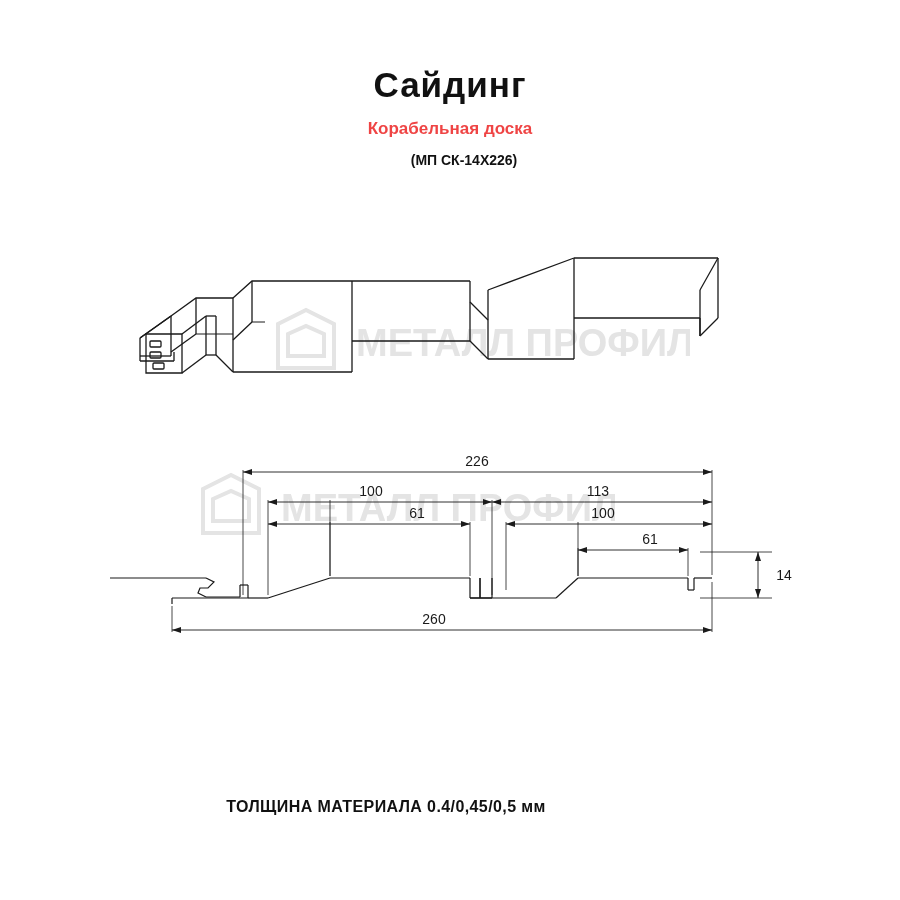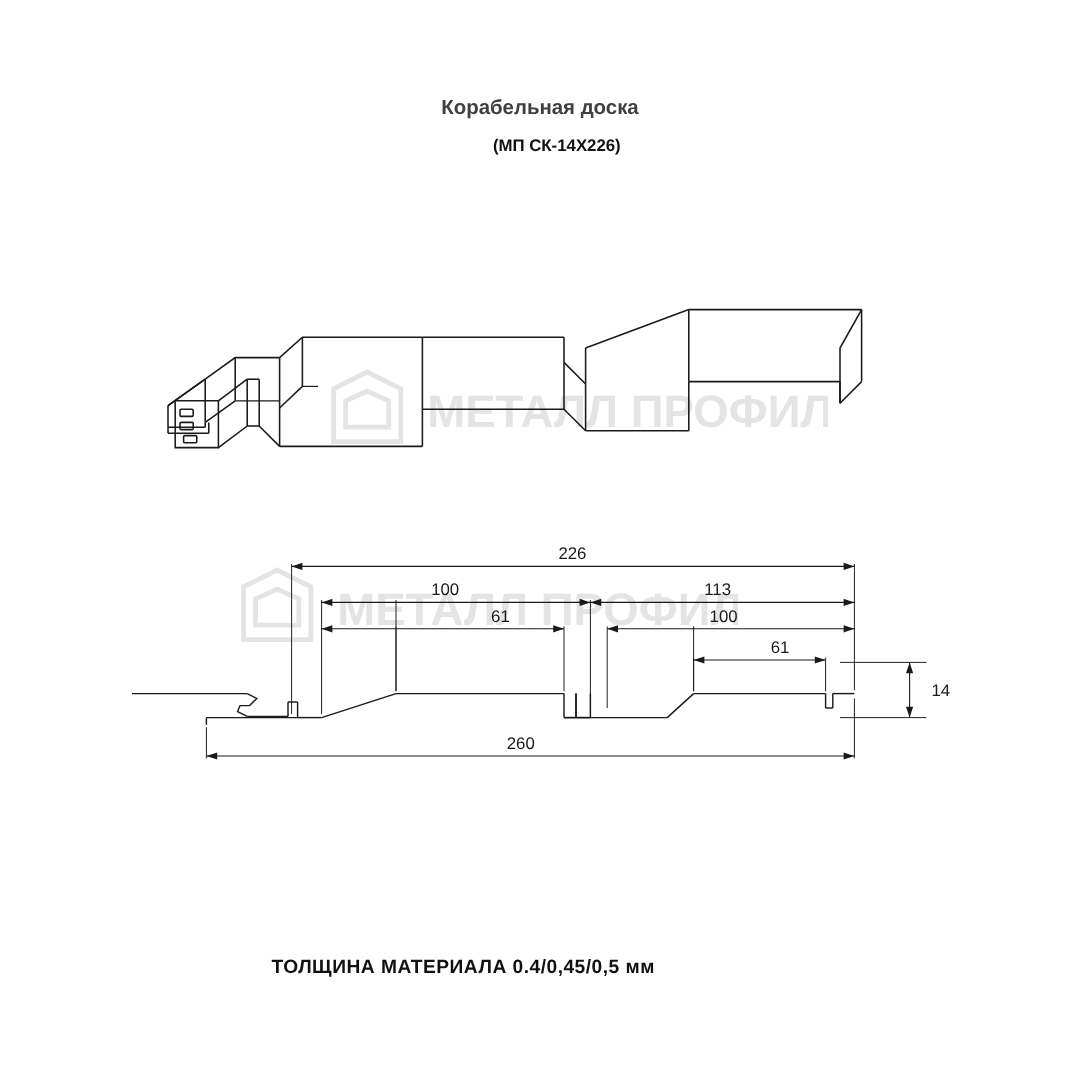--- a/index.html
+++ b/index.html
@@ -34,21 +34,21 @@
     font-size: 35px;
     font-weight: bold;
     letter-spacing: 1px;
     line-height: 1.1;
     color: #111;
   }
   .subtitle {
     font-size: 17px;
     font-weight: bold;
     margin-top: 14px;
-    color: #404040;
+    color: #ef4444;
   }
   .code {
     font-size: 14px;
     font-weight: bold;
     margin-top: 13px;
     color: #111;
     margin-left: 28px;
   }
 
   
@@ -83,20 +83,21 @@
 
   svg { display: block; }
   text { font-family: "Liberation Sans", sans-serif; }
 </style>
 </head>
 <body>
 
 <div class="sheet">
 
   <div class="header">
+    <div class="title">Сайдинг</div>
     <div class="subtitle">Корабельная доска</div>
     <div class="code">(МП СК-14Х226)</div>
   </div>
 
   <div class="watermark" id="wm-top">
     <svg width="420" height="110" viewBox="0 0 420 110">
       <g fill="#e4e4e4" stroke="#e4e4e4">
 
         <g fill="none" stroke="#e4e4e4" stroke-width="4">
           <path d="M8 78 L8 34 L36 20 L64 34 L64 78 Z"></path>

